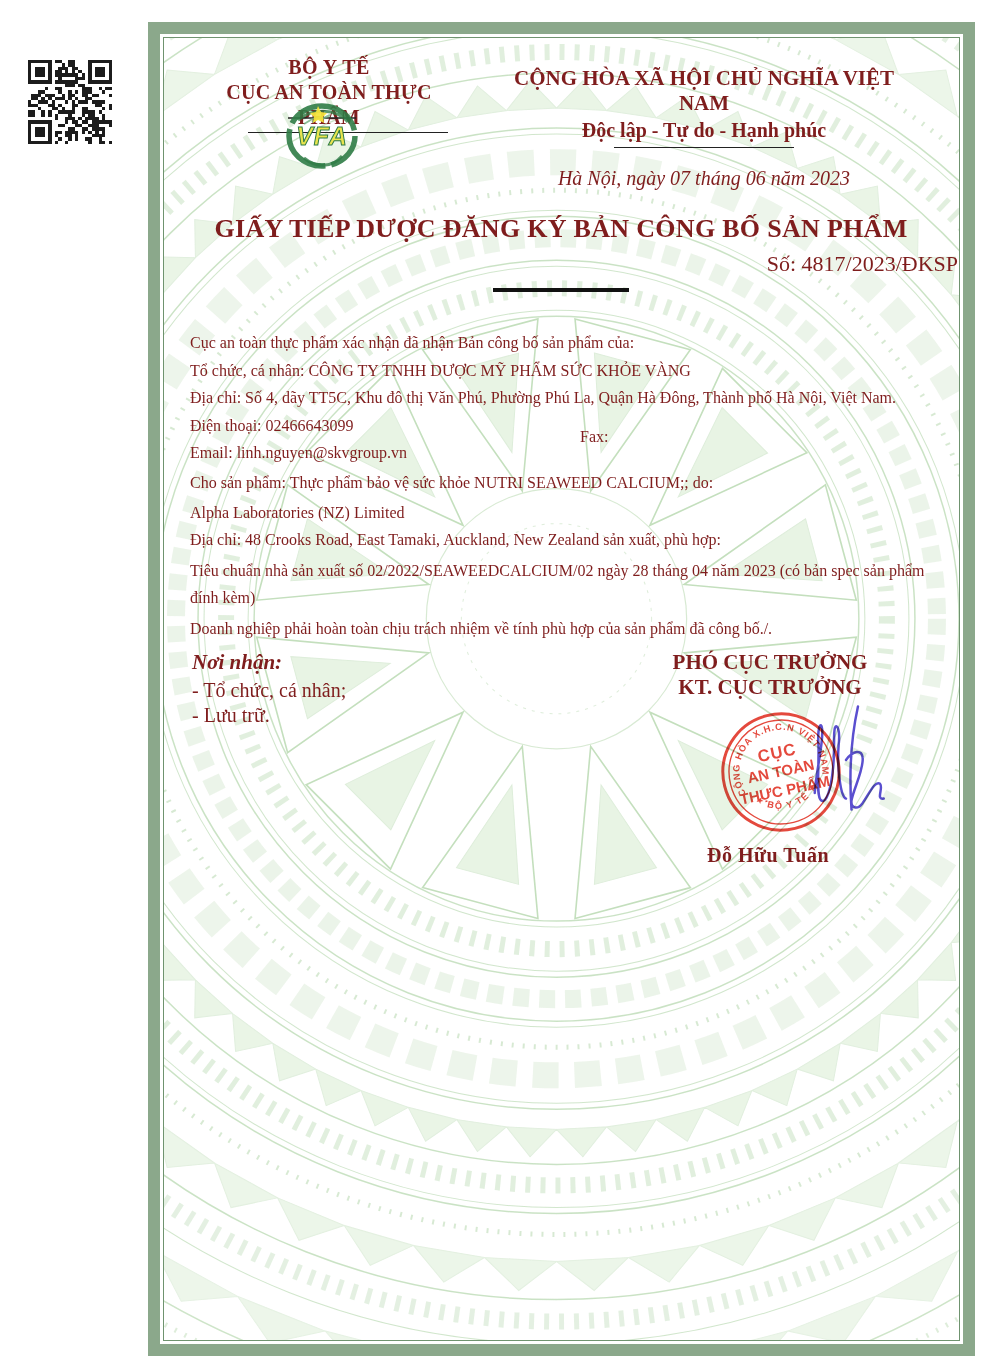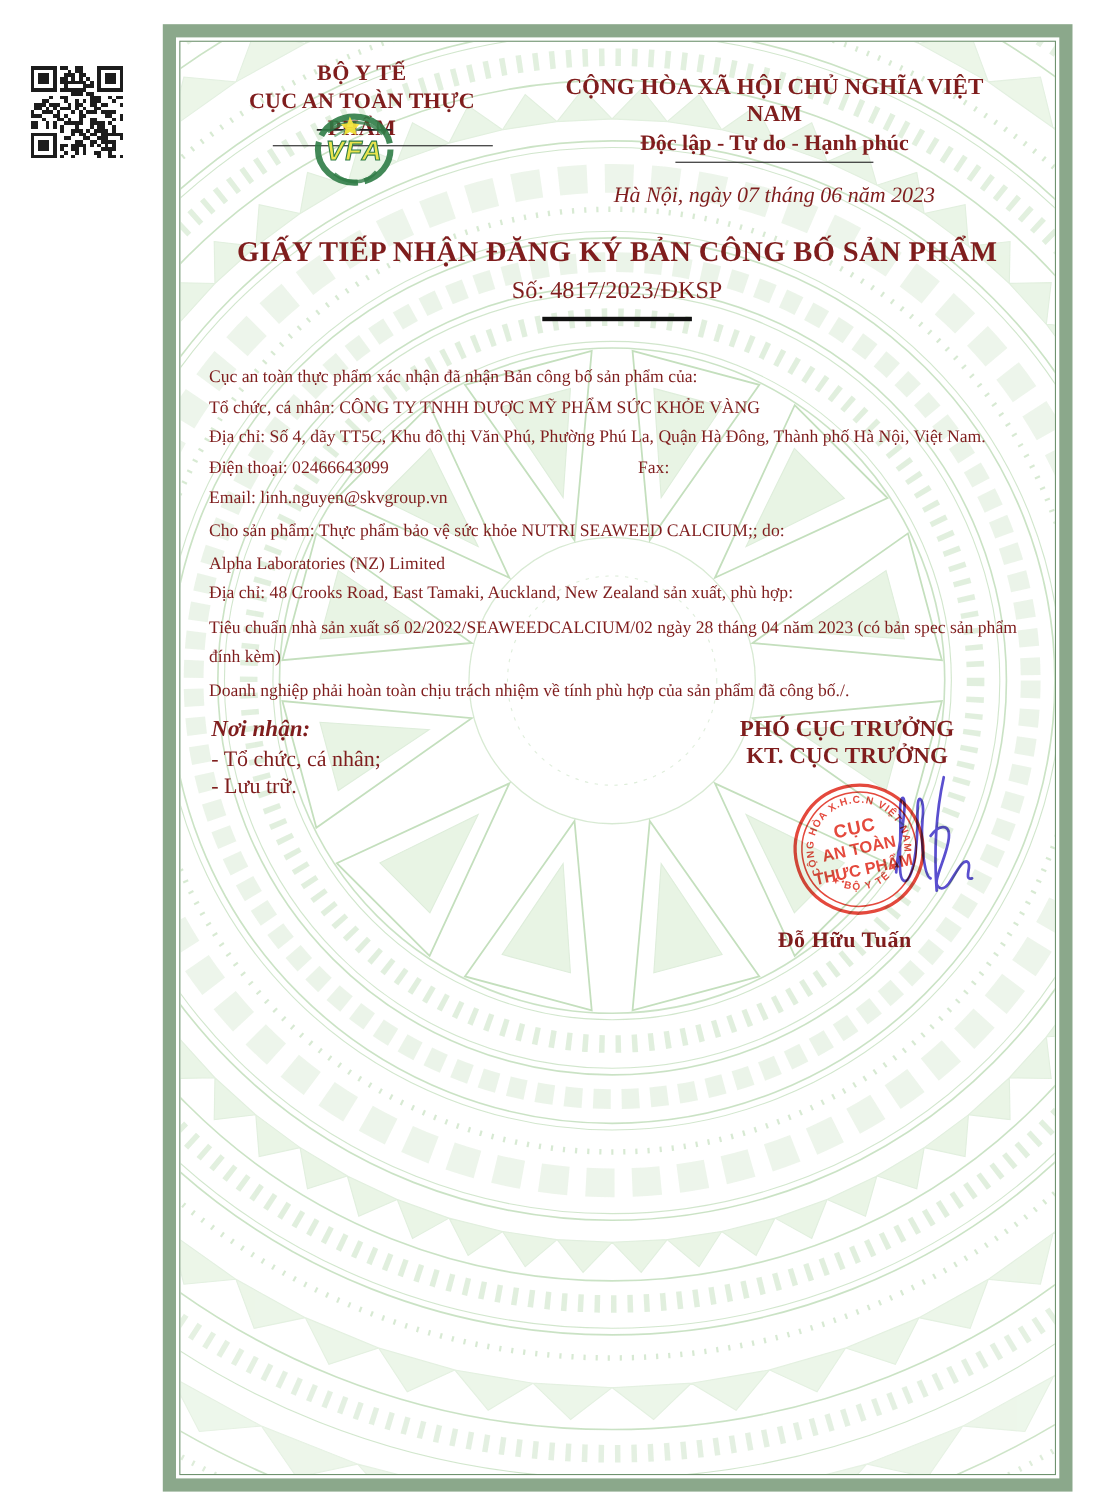--- a/index.html
+++ b/index.html
@@ -19,29 +19,29 @@
   .h-left-rule{position:absolute;left:84px;top:94px;width:200px;border-top:1.8px solid #222;}
   .vfa{position:absolute;left:110px;top:60px;width:96px;height:76px;}
   .h-right{position:absolute;left:340px;top:28px;width:400px;text-align:center;}
   .h-right .l1{font-size:21px;font-weight:bold;}
   .h-right .l2{font-size:20px;font-weight:bold;margin-top:3px;}
   .h-right-rule{width:180px;border-top:1.8px solid #222;margin:5px auto 0;}
   .date-line{font-size:20px;font-style:italic;margin-top:19px;}
   
   .title{position:absolute;left:0;top:176px;width:794px;text-align:center;}
   .title .main{font-size:26px;font-weight:bold;letter-spacing:.3px;}
-  .title .num{font-size:22px;margin-top:7px;}
+  .title .num{font-size:22px;margin-top:7px;text-align:right;}
   .title .thick-rule{width:136px;height:4px;background:#111;margin:11px auto 0;}
   
   .body-block{position:absolute;left:26px;top:291px;width:752px;font-size:16px;line-height:27.6px;}
   .body-block p{margin:0;}
   .body-block p.sp2{margin-top:2px;}
   .body-block p.sp3{margin-top:3px;}
   .fax-row{position:relative;}
-  .fax-row .fax{position:absolute;left:390px;top:0;}
+  .fax-row .fax{position:absolute;left:390px;top:11px;}
   
   .recipients{position:absolute;left:28px;top:612px;font-size:20px;line-height:25px;}
   .recipients .lbl{font-size:21px;font-weight:bold;font-style:italic;margin-bottom:3px;}
   .signer-titles{position:absolute;left:436px;top:612px;width:340px;text-align:center;
                  font-size:21px;font-weight:bold;line-height:25px;}
   .stamp{position:absolute;left:529px;top:646px;width:176px;height:176px;
          transform:rotate(-14deg);mix-blend-mode:multiply;opacity:.93;}
   .stamp text{font-family:"Liberation Sans","DejaVu Sans",sans-serif;fill:#e23b2e;font-weight:bold;}
   .signature{position:absolute;left:636px;top:662px;width:92px;height:118px;mix-blend-mode:multiply;}
   .signer-name{position:absolute;left:454px;top:806px;width:300px;text-align:center;
@@ -347,21 +347,21 @@
       </svg>
 
       <div class="h-right">
         <div class="l1">CỘNG HÒA XÃ HỘI CHỦ NGHĨA VIỆT NAM</div>
         <div class="l2">Độc lập - Tự do - Hạnh phúc</div>
         <div class="h-right-rule"></div>
         <div class="date-line">Hà Nội, ngày 07 tháng 06 năm 2023</div>
       </div>
 
       <div class="title">
-        <div class="main">GIẤY TIẾP NHẬN ĐĂNG KÝ BẢN CÔNG BỐ SẢN PHẨM</div>
+        <div class="main">GIẤY TIẾP DƯỢC ĐĂNG KÝ BẢN CÔNG BỐ SẢN PHẨM</div>
         <div class="num">Số: 4817/2023/ĐKSP</div>
         <div class="thick-rule"></div>
       </div>
 
       <div class="body-block">
         <p>Cục an toàn thực phẩm xác nhận đã nhận Bản công bố sản phẩm của:</p>
         <p>Tổ chức, cá nhân: CÔNG TY TNHH DƯỢC MỸ PHẨM SỨC KHỎE VÀNG</p>
         <p>Địa chỉ: Số 4, dãy TT5C, Khu đô thị Văn Phú, Phường Phú La, Quận Hà Đông, Thành phố Hà Nội, Việt Nam.</p>
         <p class="fax-row"><span>Điện thoại: 02466643099</span><span class="fax">Fax:</span></p>
         <p>Email: linh.nguyen@skvgroup.vn</p>

